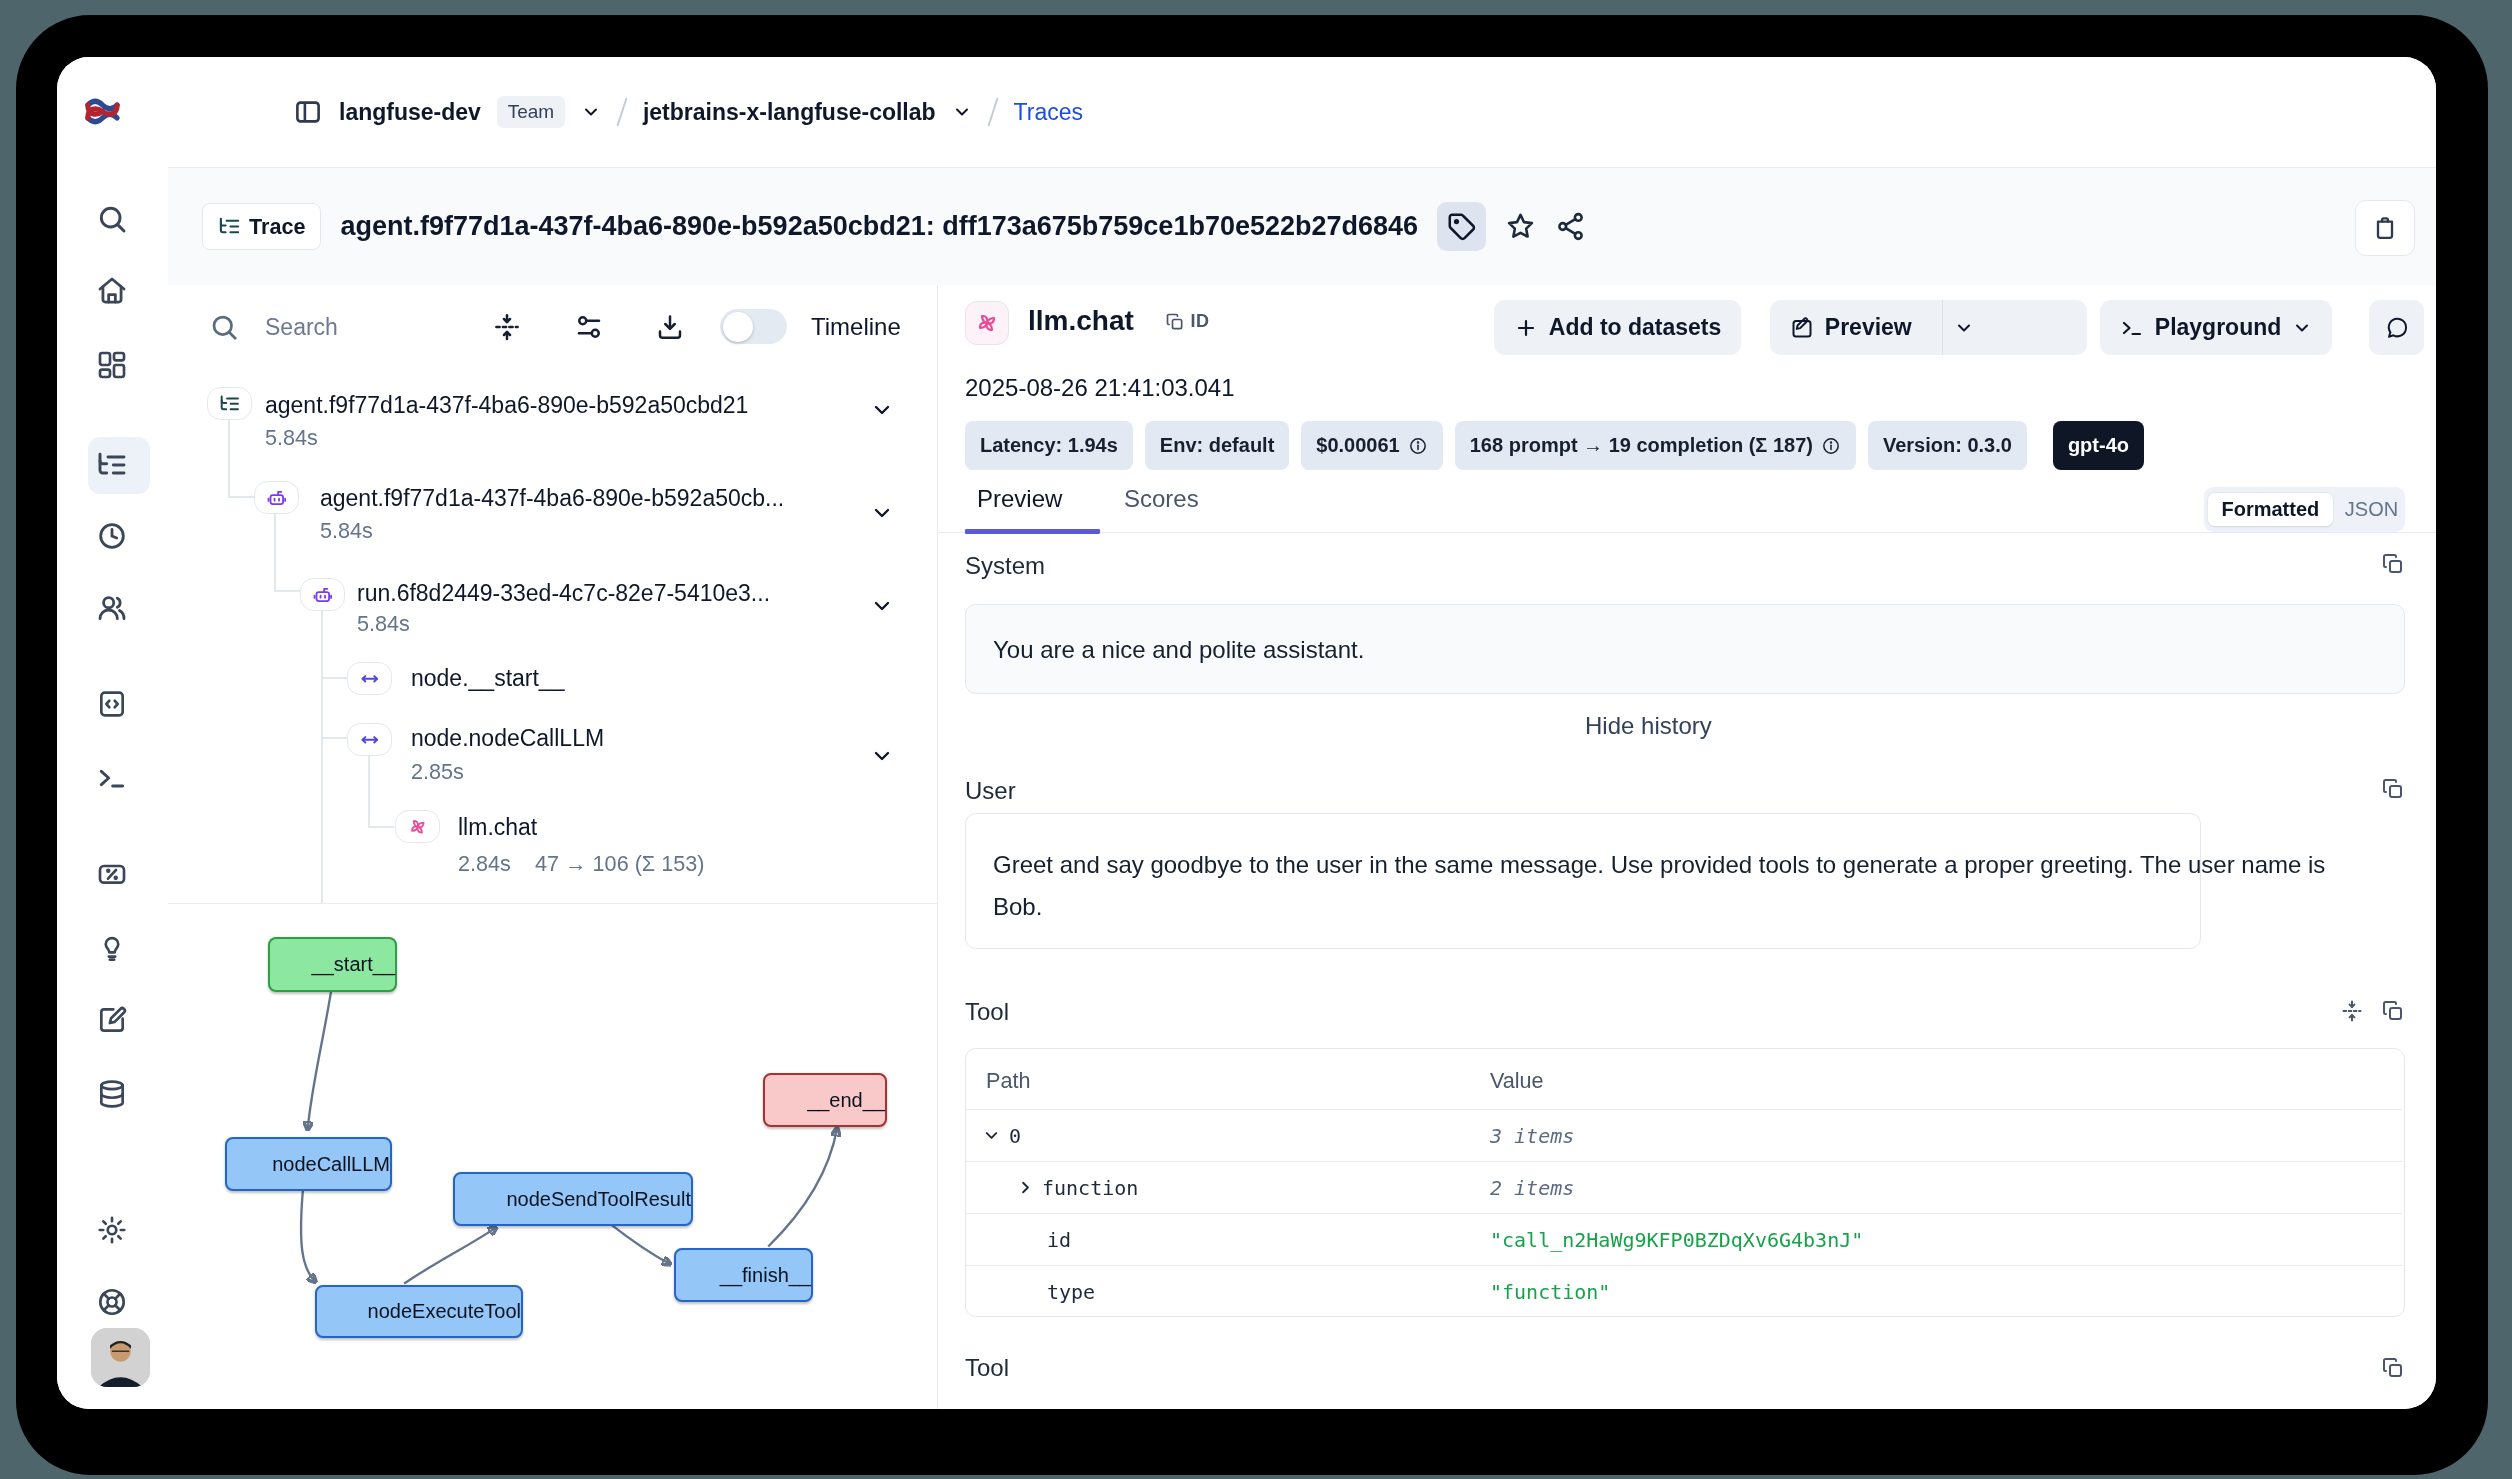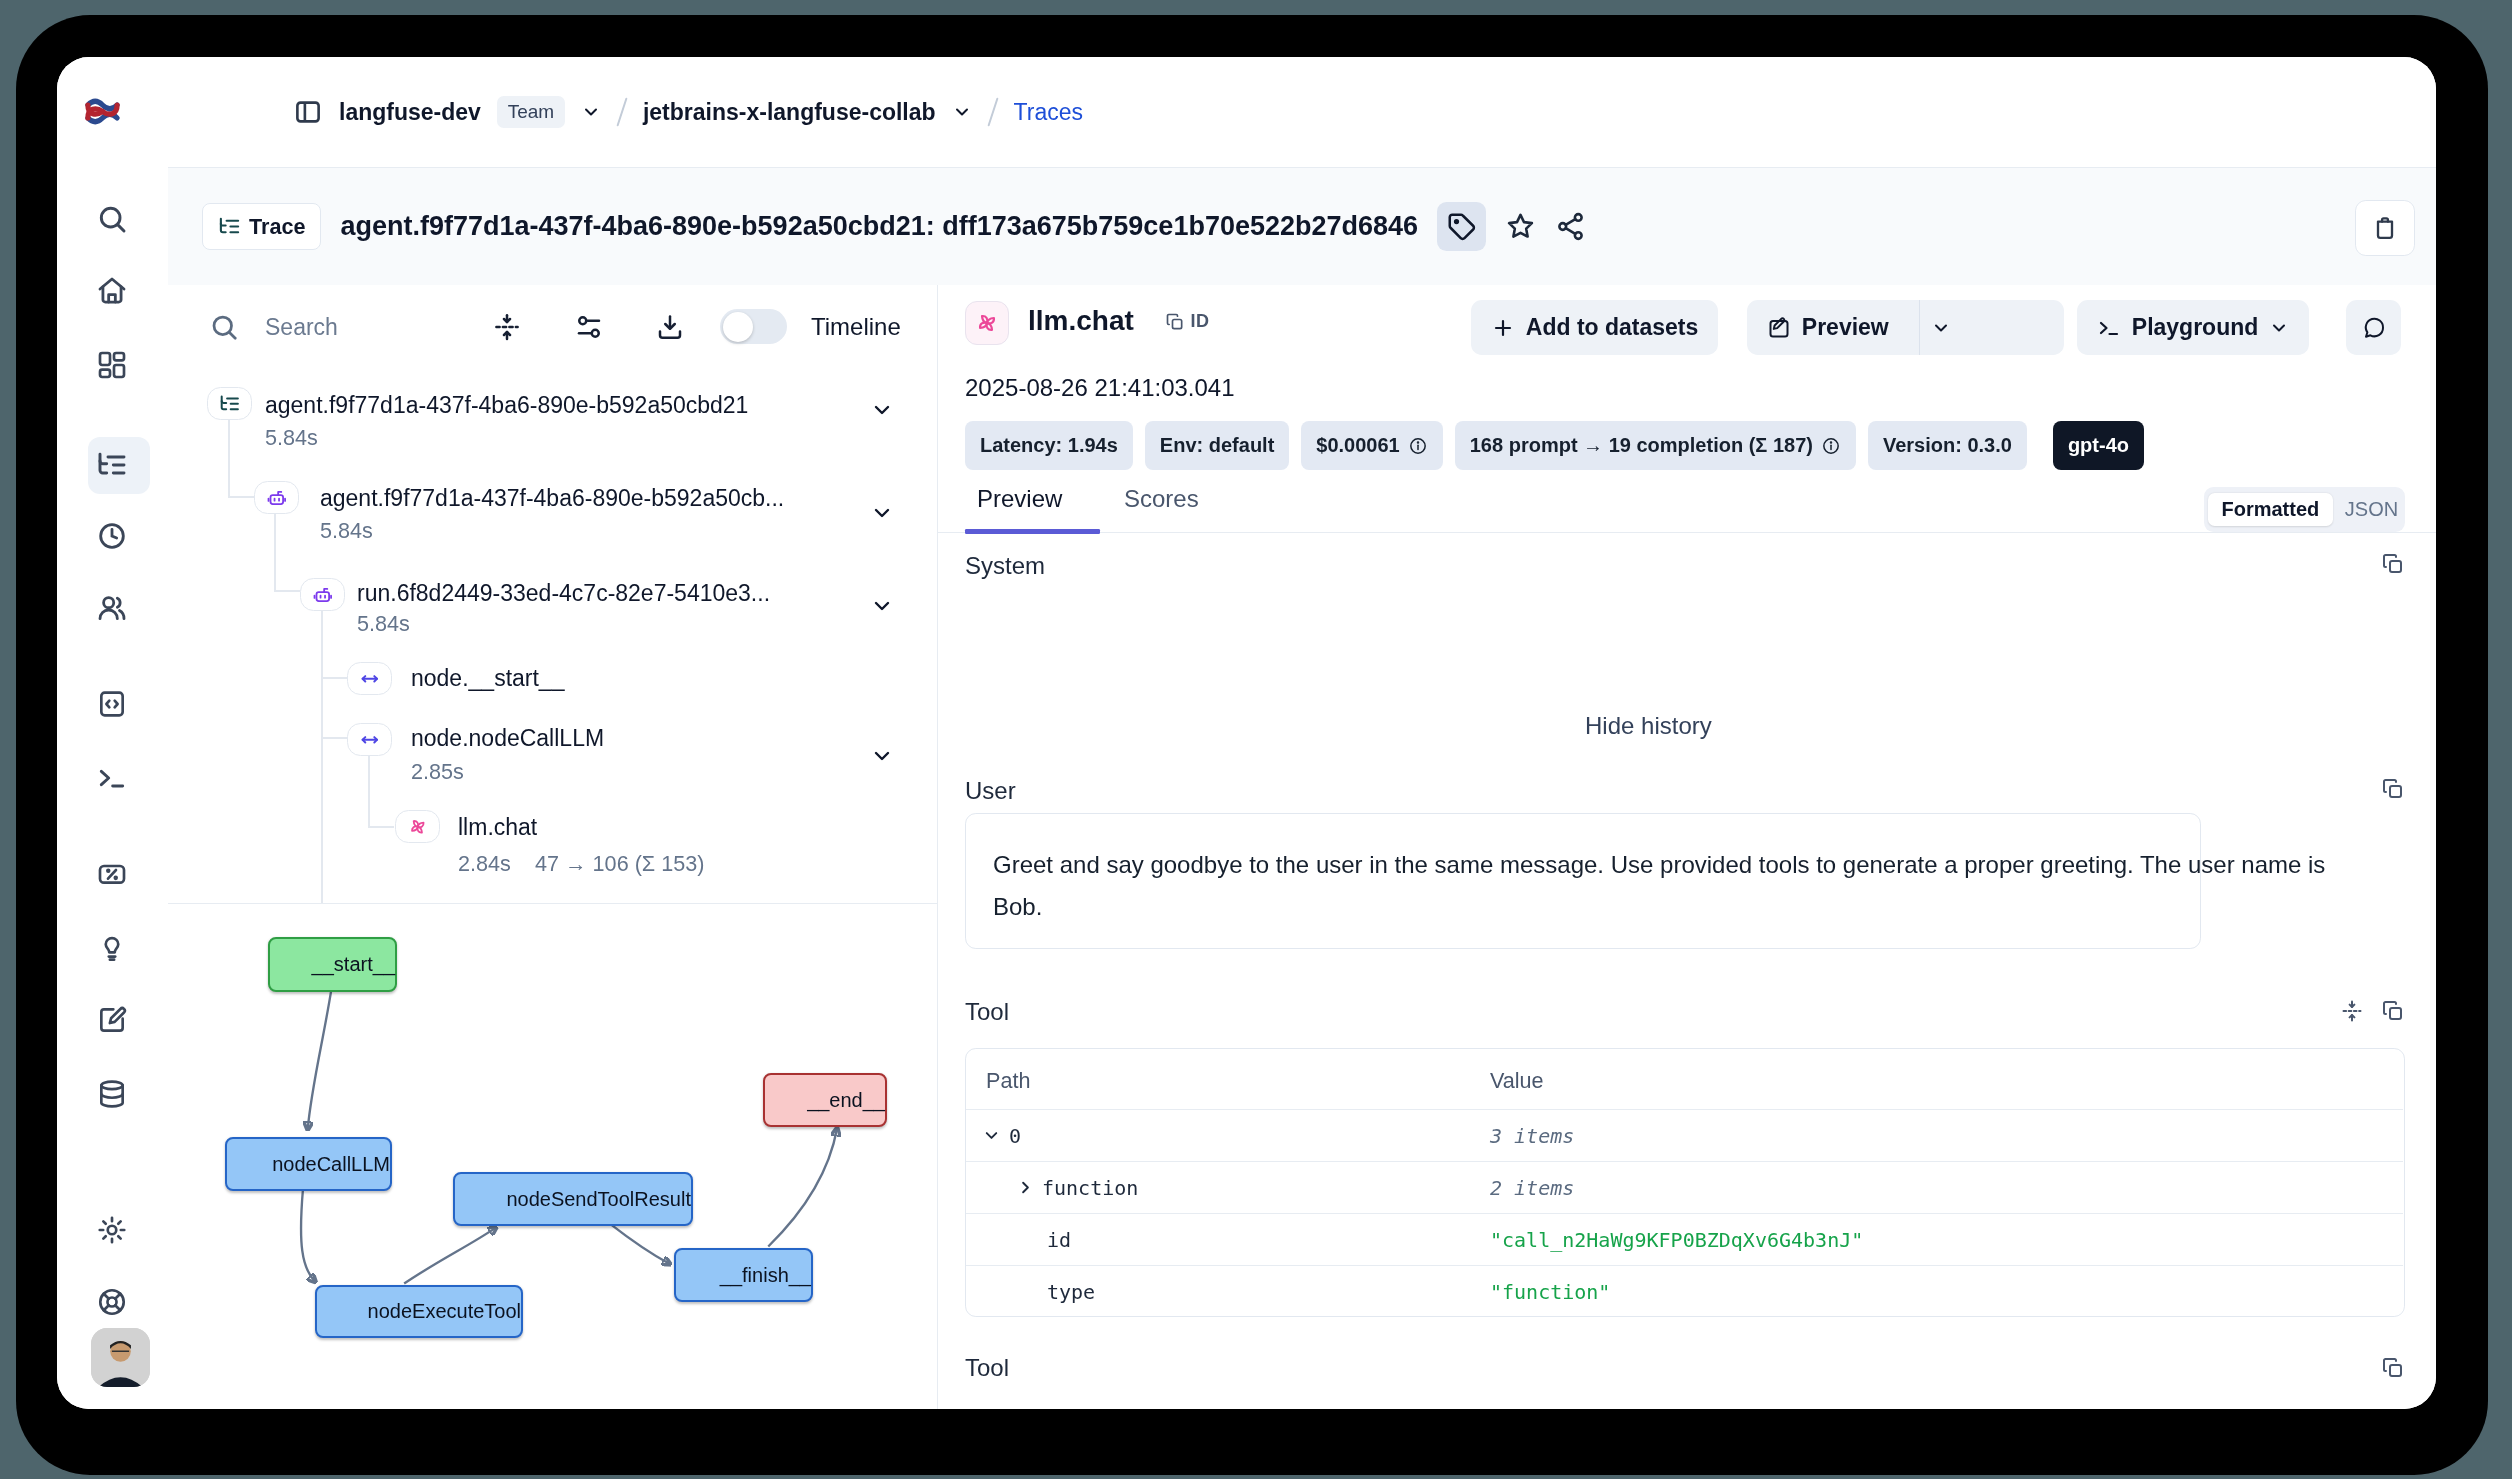--- a/index.html
+++ b/index.html
@@ -56,21 +56,21 @@
   
   #rightpanel{left:881px;top:228px;width:1498px;height:1124px;background:#fff;}
   #obs-badge{left:27px;top:16px;width:42px;height:42px;background:#fdf2f8;border:1.3px solid #e9e3ee;border-radius:12px;
      display:flex;align-items:center;justify-content:center;}
   #obs-badge svg{width:26px;height:26px;color:#ec4899;}
   #obs-name{font-size:28px;font-weight:700;color:#0f172a;}
   .idgroup{display:flex;align-items:center;gap:5.4px;color:#49566c;}
   .idgroup svg{width:20px;height:20px;}
   #obs-id-label{font-size:18px;font-weight:600;letter-spacing:0.7px;}
   .actionbtn{height:55px;background:#eef2f7;border-radius:10.8px;display:flex;align-items:center;gap:10.8px;
-     padding:0 20px;font-size:23px;font-weight:600;color:#0f172a;white-space:nowrap;}
+     padding:0 20px;font-size:23px;font-weight:600;color:#0f172a;white-space:nowrap;margin-left:23px;}
   .actionbtn svg{width:24px;height:24px;}
   .splitdiv{width:1.3px;height:55px;background:#dbe2ec;}
   #timestamp{font-size:24px;color:#0f172a;}
   #badges{left:27px;top:136px;display:flex;gap:12px;align-items:center;}
   .mbadge{height:49px;display:flex;align-items:center;gap:8px;background:#e3e9f3;border-radius:8px;
      padding:0 15px;font-size:20px;font-weight:600;color:#16202e;white-space:nowrap;}
   .mbadge svg{width:20px;height:20px;}
   .mbadge.dark{background:#0f1726;color:#fff;margin-left:14px;}
   .tab{font-size:24px;font-weight:400;color:#0f172a;}
   .tab.inactive{color:#49566c;margin-left:12px;}
@@ -571,20 +571,23 @@
     <div class="abs" id="tab-underline"></div>
     <div class="abs" id="segmented">
       <span id="seg-formatted">Formatted</span>
       <span id="seg-json">JSON</span>
     </div>
 
     <span class="abs sectionhead" style="left:27px;top:267px">System</span>
     <svg class="abs copy-ic" style="left:1443px;top:267px" viewBox="0 0 24 24">
         <use href="#i-copy"></use>
       </svg>
+    <div class="abs msgbox gray" style="left:27px;top:319px;width:1440px;height:90px">
+      <span class="abs msgtext" style="left:27px;top:24px">You are a nice and polite assistant.</span>
+    </div>
 
     <span class="abs" id="hide-history" style="left:647px;top:427px">Hide history</span>
 
     <span class="abs sectionhead" style="left:27px;top:492px">User</span>
     <svg class="abs copy-ic" style="left:1443px;top:492px" viewBox="0 0 24 24">
         <use href="#i-copy"></use>
       </svg>
     <div class="abs msgbox" style="left:27px;top:528px;width:1236px;height:136px">
       <span class="abs msgtext" style="left:27px;top:30px;width:1375px">Greet and say goodbye to the user in the same message. Use provided tools to generate a proper greeting. The user name is Bob.</span>
     </div>

